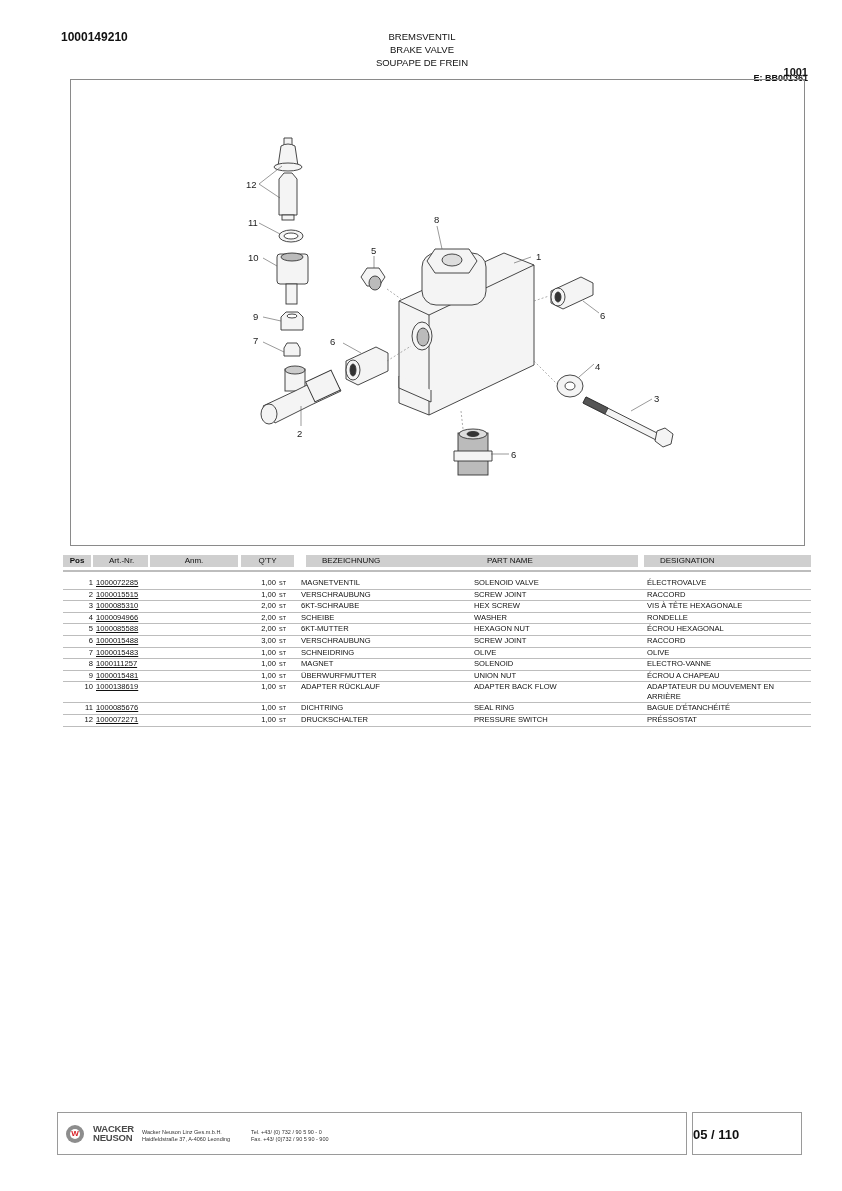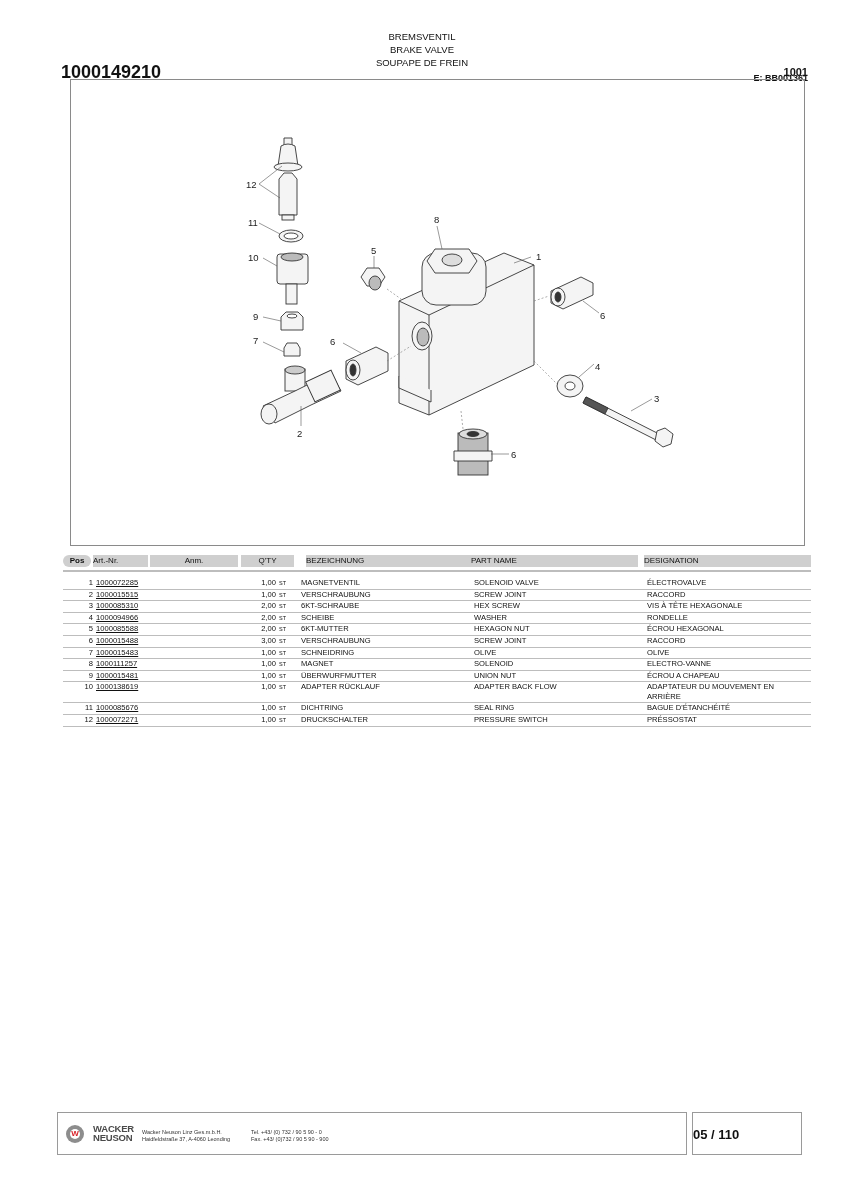--- a/index.html
+++ b/index.html
@@ -1,25 +1,25 @@
 <!DOCTYPE html>
 <html><head>
 <meta charset="utf-8">
 <style>
   html, body { margin: 0; padding: 0; background: #ffffff; }
   body { width: 842px; height: 1191px; position: relative; font-family: "Liberation Sans", sans-serif; color: #111; overflow: hidden; }
   .abs { position: absolute; }
-  .docno { left: 61px; top: 30px; font-size: 18px; font-weight: bold; margin-top: 32px; }
+  .docno { left: 61px; top: 30px; font-size: 12px; font-weight: bold; }
   .titles { left: 300px; top: 30px; width: 244px; text-align: center; font-size: 9.5px; line-height: 13px; }
   .pageno { right: 34px; top: 30px; font-size: 11px; font-weight: bold; text-align: right; margin-top: 36px; }
   .edition { right: 34px; top: 51px; font-size: 9px; font-weight: bold; text-align: right; margin-top: 22px; }
   .drawing { left: 70px; top: 79px; width: 735px; height: 467px; border: 1px solid #8a8a8a; box-sizing: border-box; }
   .drawing svg { position: absolute; left: 0; top: 0; }
   .thead { left: 63px; top: 555px; width: 748px; height: 12px; }
-  .th { position: absolute; top: 0; height: 12px; background: #cfcfcf; font-size: 8px; line-height: 12px; padding-left: 0; box-sizing: border-box; }
+  .th { position: absolute; top: 0; height: 12px; background: #cfcfcf; font-size: 8px; line-height: 12px; padding-left: 16px; box-sizing: border-box; }
   .th.center { text-align: center; padding-left: 0; }
   .th.bold { font-weight: bold; }
   .theadline { left: 63px; top: 570px; width: 748px; height: 2px; background: #bdbdbd; }
   .rows { left: 63px; top: 578px; width: 748px; }
   .row { position: relative; height: 10.6px; border-bottom: 1px solid #bdbdbd; font-size: 7.6px; line-height: 10px; }
   .row.tall { height: 20px; }
   .cell { position: absolute; top: 0; white-space: nowrap; }
   .c-pos { left: 0; width: 30px; text-align: right; }
   .c-art { left: 33px; text-decoration: underline; }
   .c-qty { left: 175px; width: 38px; text-align: right; }
@@ -149,21 +149,21 @@
     <text class="callout" x="252" y="343">7</text>
     <text class="callout" x="433" y="222">8</text>
     <text class="callout" x="252" y="319">9</text>
     <text class="callout" x="247" y="260">10</text>
     <text class="callout" x="247" y="225">11</text>
     <text class="callout" x="245" y="187">12</text>
   </svg>
 </div>
 
 <div class="abs thead">
-  <div class="th center bold" style="left:0;width:28px;border-radius:6px;">Pos</div>
+  <div class="th center bold" style="left:0;width:28px;">Pos</div>
   <div class="th" style="left:30px;width:55px;">Art.-Nr.</div>
   <div class="th center" style="left:87px;width:88px;">Anm.</div>
   <div class="th center" style="left:178px;width:53px;">Q'TY</div>
   <div class="th" style="left:243px;width:170px;">BEZEICHNUNG</div>
   <div class="th" style="left:408px;width:167px;">PART NAME</div>
   <div class="th" style="left:581px;width:167px;">DESIGNATION</div>
 </div>
 <div class="abs theadline"></div>
 
 <div class="abs rows">

